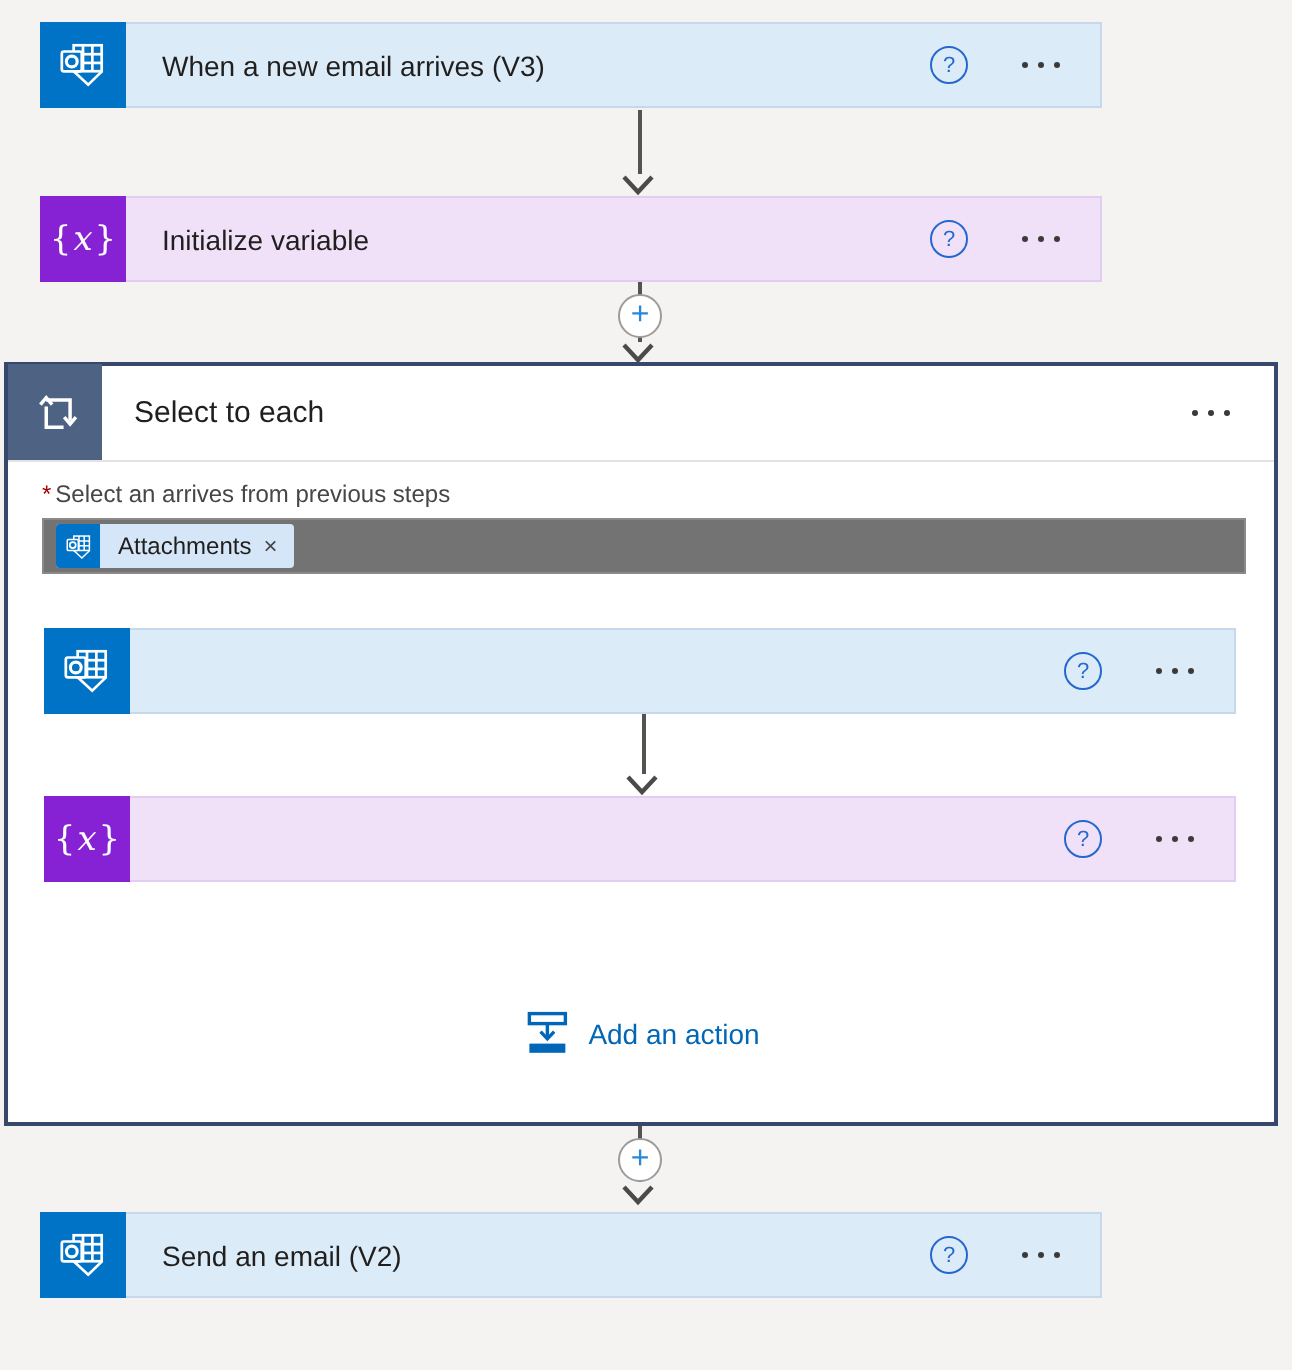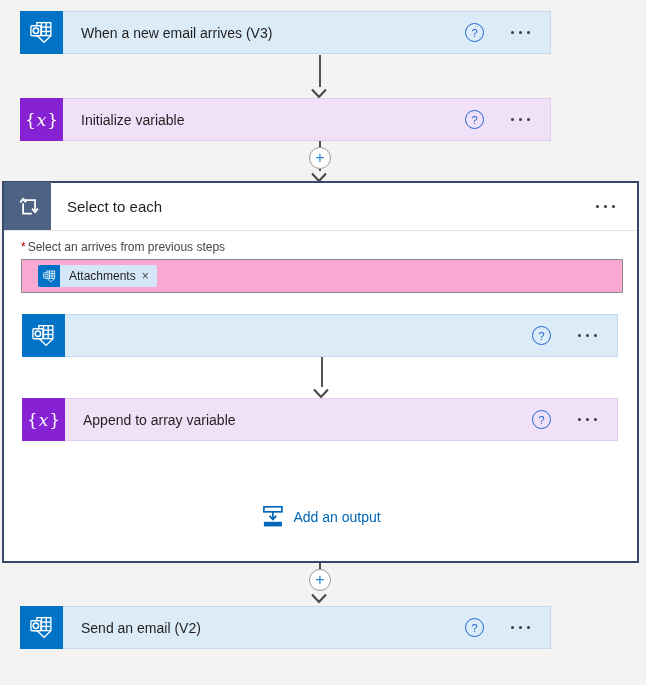--- a/index.html
+++ b/index.html
@@ -38,22 +38,22 @@
   .scope-icon { width:47px; height:48px; margin-top:-1px; background:#4e6383; flex:0 0 47px;
                 display:flex; align-items:center; justify-content:center; }
   .scope-icon svg { width:26px; height:26px; }
   .scope-title { margin-left:16px; font-size:15px; color:#201f1e; }
   .scope-header .menu-dots { margin-left:auto; padding-right:22px; }
 
   .req-label { position:absolute; left:17px; top:57px; font-size:12px; color:#484644; }
   .req-label .req { color:#a80000; margin-right:2px; }
 
   .token-input { position:absolute; left:17px; top:76px; width:602px; height:28px;
-                 background:#f9a8d4; border:1px solid #8a8a8a; display:flex; align-items:center;
-                 padding:16px; cursor:text; }
+                 background:#737373; border:1px solid #8a8a8a; display:flex; align-items:center;
+                 padding:6px; cursor:text; }
   .token { display:inline-flex; align-items:center; height:22px; background:#d4e6f8;
            border-radius:2px; overflow:hidden; cursor:pointer; }
   .token .t-icon { width:22px; height:22px; background:#0173c7; display:flex;
                    align-items:center; justify-content:center; }
   .token .t-icon svg { width:15px; height:15px; }
   .token .t-label { font-size:12px; color:#201f1e; padding:0 4px 0 9px; }
   .token .t-close { font-size:12px; color:#484644; padding:0 8px 0 2px; cursor:pointer; }
 
   .inner-card { left:18px; width:596px; }
   .scope .vline { left:317px; }
@@ -197,38 +197,37 @@
       </div>
     </div>
 
     <div class="vline" style="top:174px;height:30px"></div>
     <div class="arrowhead" style="top:202px"><svg width="18" height="11">
           <use href="#arrowhead-glyph"></use>
         </svg></div>
 
     <div class="card purple inner-card" style="top:215px">
       <div class="card-icon variable">{<i>x</i>}</div>
-      <div class="card-title">Append to array variable</div>
       <div class="card-actions">
         <div class="help-badge">
             <span>?</span>
           </div>
         <div class="menu-dots">
             <i></i>
             <i></i>
             <i></i>
           </div>
       </div>
     </div>
 
     <div class="add-action">
       <svg>
           <use href="#addaction-glyph"></use>
         </svg>
-      <span>Add an output</span>
+      <span>Add an action</span>
     </div>
   </div>
 
   <div class="vline" style="top:563px;height:28px"></div>
   <div class="plus-circle" style="top:569px"><span>+</span></div>
   <div class="arrowhead" style="top:590px"><svg width="18" height="11">
         <use href="#arrowhead-glyph"></use>
       </svg></div>
 
   <div class="card blue" style="top:606px">

